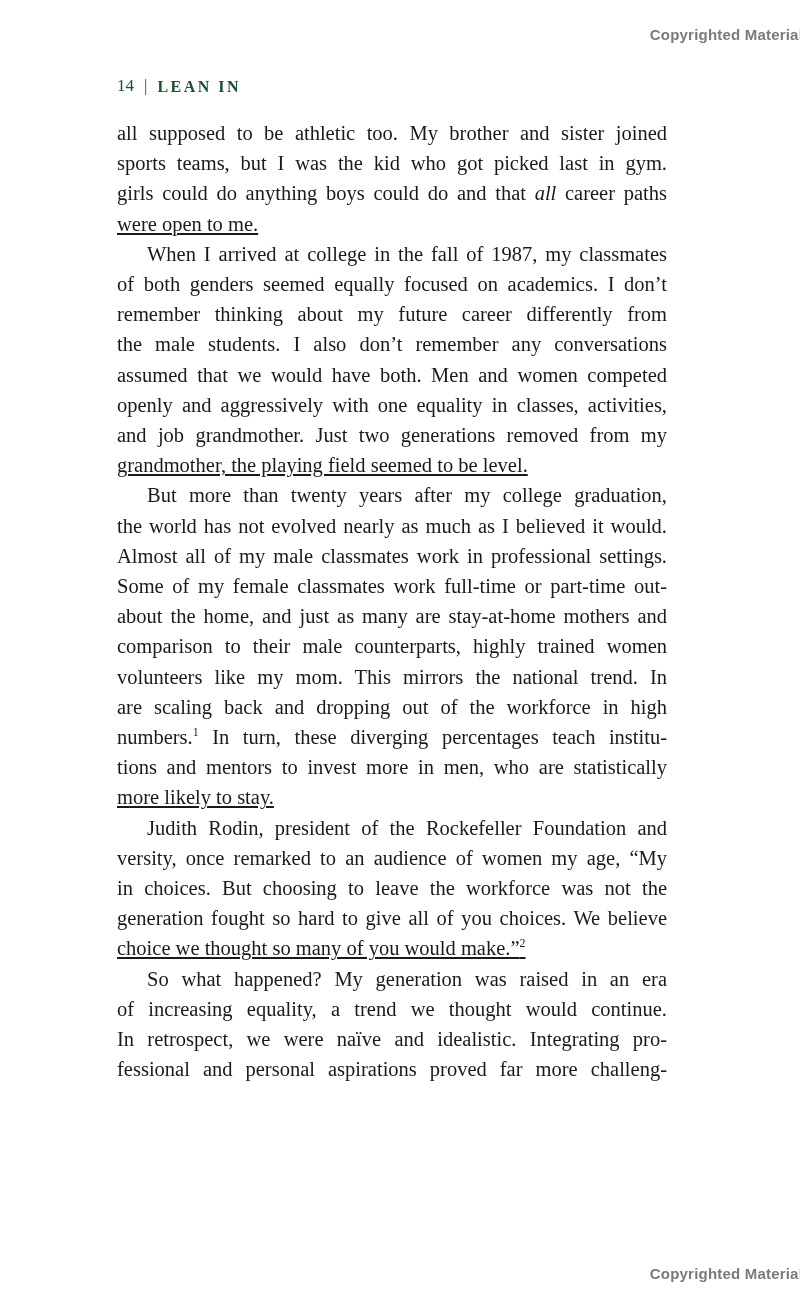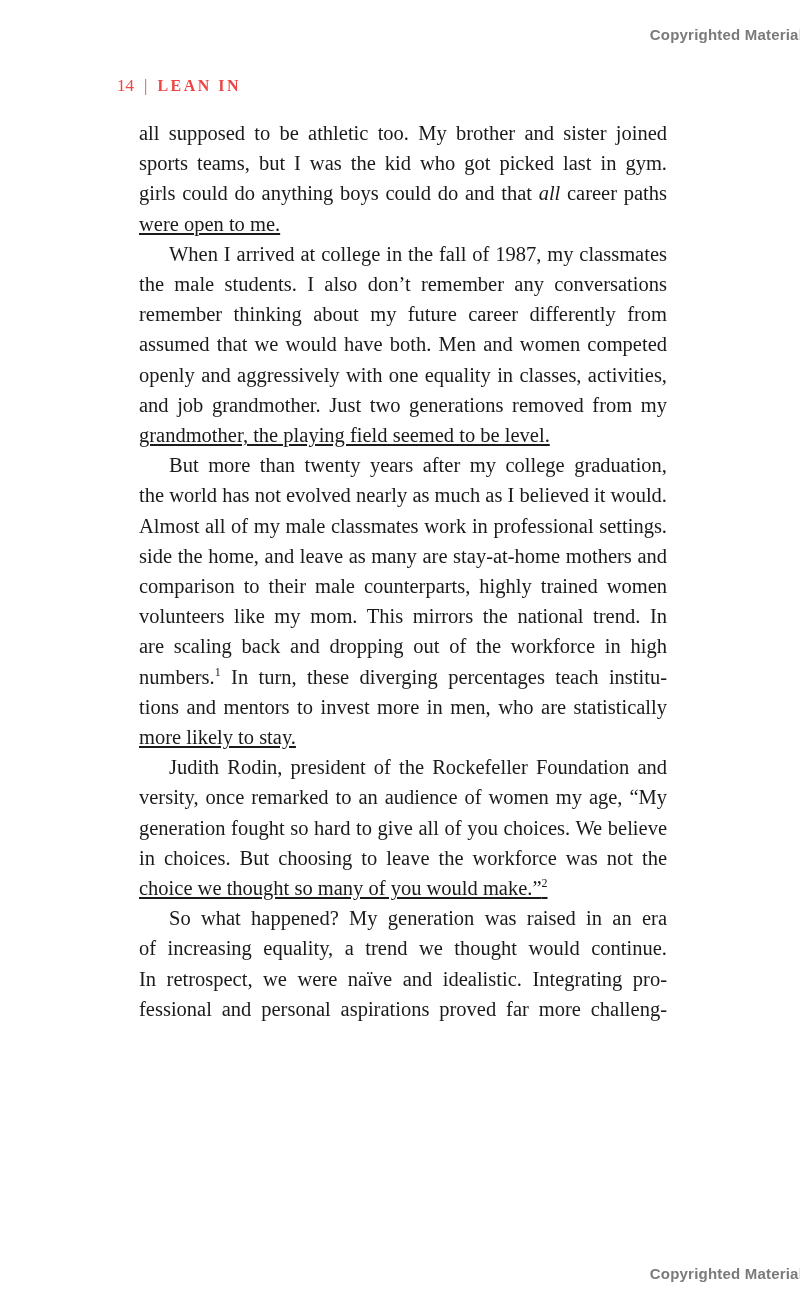--- a/index.html
+++ b/index.html
@@ -6,32 +6,32 @@
   body { width: 800px; height: 1309px; position: relative; overflow: hidden; }
   .copyright {
     position: absolute; left: 3px; width: 800px; text-align: right;
     font-family: "Liberation Sans", sans-serif; font-size: 15px; font-weight: bold;
     color: #7a7a7a; letter-spacing: 0.2px;
   }
   .copyright.top { top: 26px; }
   .copyright.bottom { top: 1265px; }
   .running-head {
     position: absolute; left: 117px; top: 76px;
-    font-family: "Liberation Serif", serif; font-size: 17px; color: #ef4444;
-    display: flex; align-items: center;
+    font-family: "Liberation Serif", serif; font-size: 17px; color: #14532d;
+    display: flex; align-items: flex-end;
   }
   .running-head .pg { font-size: 17px; }
   .running-head .sep { margin: 0 10px; font-weight: normal; }
   .running-head .title { letter-spacing: 2.5px; font-weight: bold; font-size: 16px; }
   .body-text {
     position: absolute; left: 117px; top: 118px; width: 550px;
     font-family: "Liberation Serif", serif; font-size: 20.5px; line-height: 30.2px;
     color: #1a1a1a; text-align: justify;
   }
-  .line { display: block; white-space: nowrap; text-align-last: justify; text-align: justify; margin-left: 22px; }
+  .line { display: block; white-space: nowrap; text-align-last: justify; text-align: justify; }
   .line.last { text-align-last: left; text-decoration: underline; }
   .indent { padding-left: 30px; }
   sup { font-size: 12px; line-height: 0; vertical-align: super; }
 </style>
 </head>
 <body>
 
 <div class="copyright top">Copyrighted Material</div>
 
 <div class="running-head">
@@ -42,44 +42,46 @@
 
 <div class="body-text" id="body">
     <div>
       <span class="line">all supposed to be athletic too. My brother and sister joined</span>
       <span class="line">sports teams, but I was the kid who got picked last in gym.</span>
       <span class="line">girls could do anything boys could do and that <em>all</em> career paths</span>
       <span class="line last">were open to me.</span>
     </div>
     <div>
       <span class="line indent">When I arrived at college in the fall of 1987, my classmates</span>
+      <span class="line">of both genders seemed equally focused on academics. I don’t</span>
+      <span class="line">remember thinking about my future career differently from</span>
       <span class="line">the male students. I also don’t remember any conversations</span>
-      <span class="line">remember thinking about my future career differently from</span>
       <span class="line">assumed that we would have both. Men and women competed</span>
       <span class="line">openly and aggressively with one equality in classes, activities,</span>
       <span class="line">and job grandmother. Just two generations removed from my</span>
       <span class="line last">grandmother, the playing field seemed to be level.</span>
     </div>
     <div>
       <span class="line indent">But more than twenty years after my college graduation,</span>
       <span class="line">the world has not evolved nearly as much as I believed it would.</span>
       <span class="line">Almost all of my male classmates work in professional settings.</span>
-      <span class="line">side the home, and leave as many are stay-at-home mothers and</span>
+      <span class="line">Some of my female classmates work full-time or part-time out-</span>
+      <span class="line">about the home, and just as many are stay-at-home mothers and</span>
       <span class="line">comparison to their male counterparts, highly trained women</span>
       <span class="line">volunteers like my mom. This mirrors the national trend. In</span>
       <span class="line">are scaling back and dropping out of the workforce in high</span>
       <span class="line">numbers.<sup>1</sup> In turn, these diverging percentages teach institu-</span>
       <span class="line">tions and mentors to invest more in men, who are statistically</span>
       <span class="line last">more likely to stay.</span>
     </div>
     <div>
       <span class="line indent">Judith Rodin, president of the Rockefeller Foundation and</span>
       <span class="line">versity, once remarked to an audience of women my age, “My</span>
+      <span class="line">in choices. But choosing to leave the workforce was not the</span>
       <span class="line">generation fought so hard to give all of you choices. We believe</span>
-      <span class="line">in choices. But choosing to leave the workforce was not the</span>
       <span class="line last">choice we thought so many of you would make.”<sup>2</sup></span>
     </div>
     <div>
       <span class="line indent">So what happened? My generation was raised in an era</span>
       <span class="line">of increasing equality, a trend we thought would continue.</span>
       <span class="line">In retrospect, we were naïve and idealistic. Integrating pro-</span>
       <span class="line">fessional and personal aspirations proved far more challeng-</span>
     </div>
   </div>
 

